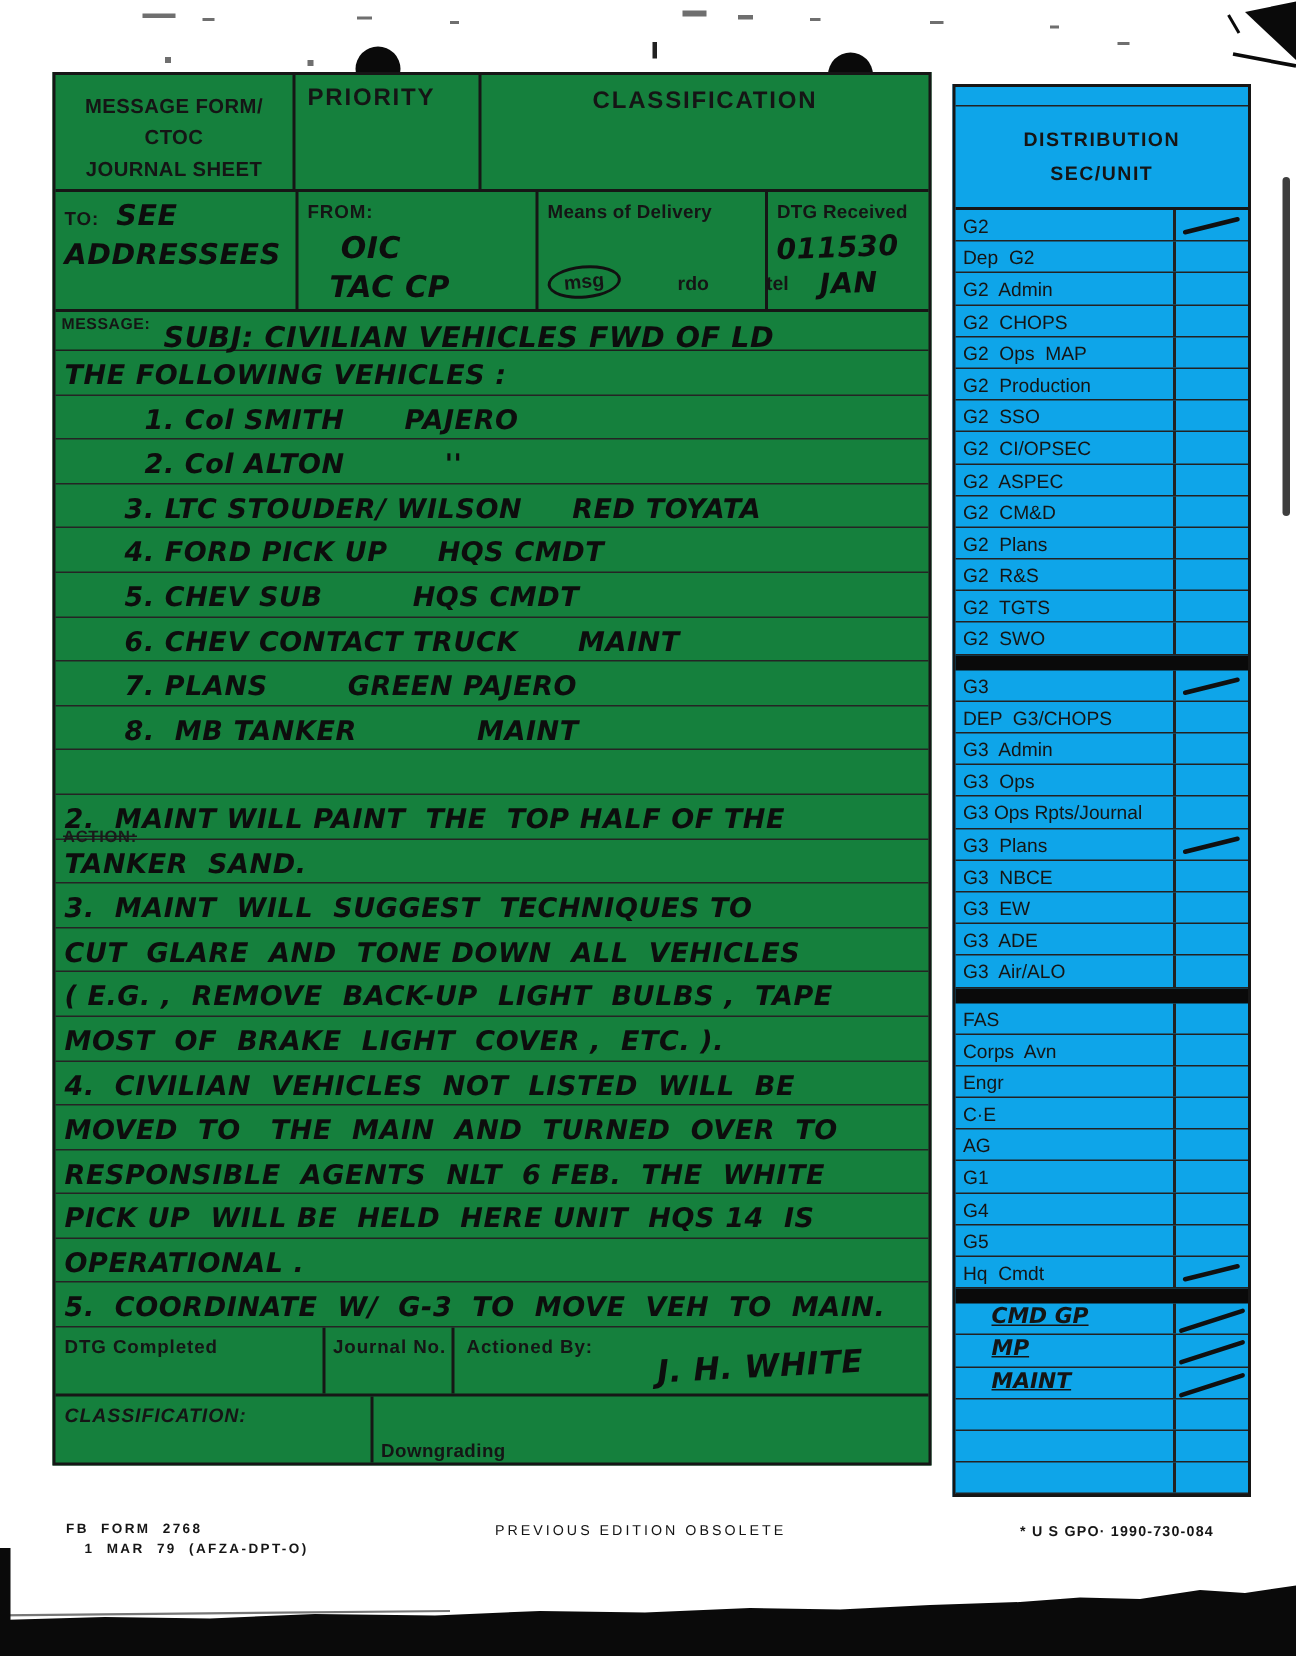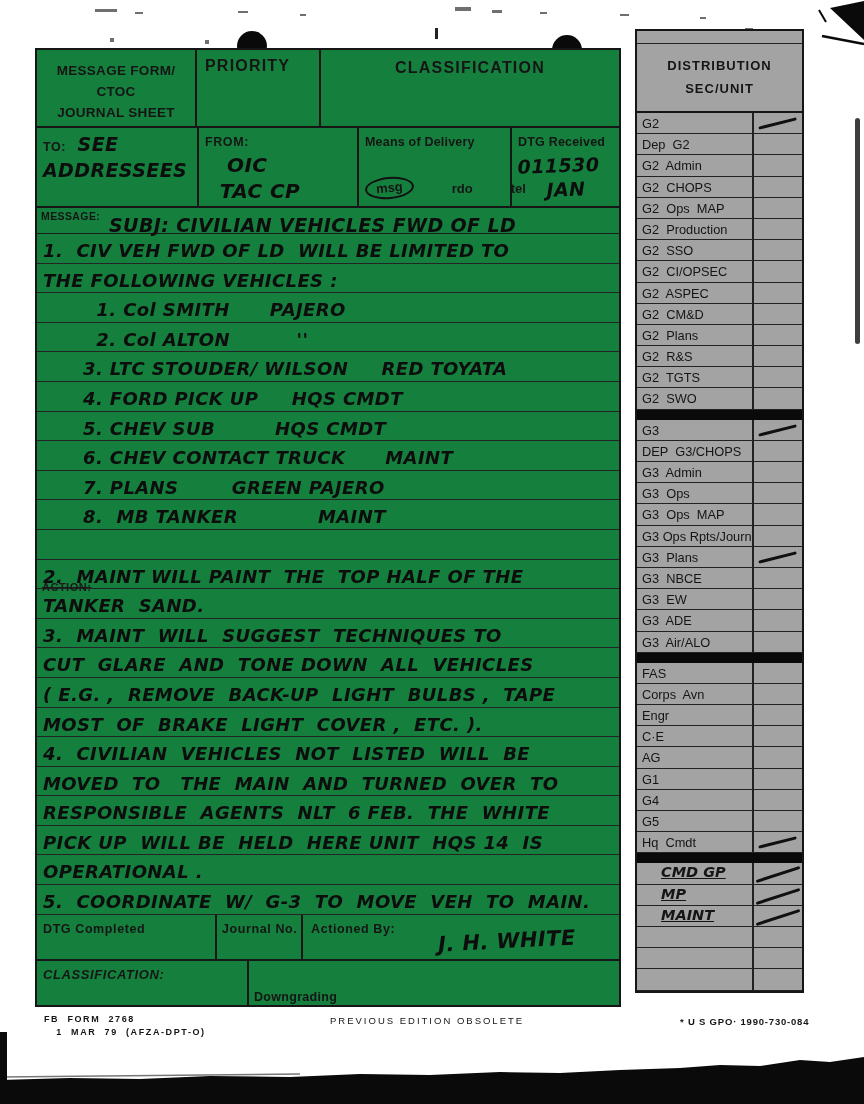--- a/index.html
+++ b/index.html
@@ -71,22 +71,22 @@
   .down-cell { flex:1; position:relative; }
   .downlabel { position:absolute; left:5px; bottom:1px; font-size:12.5px; font-weight:bold; letter-spacing:.3px; }
 
   
   .footer-left { position:absolute; left:44px; top:1013px; font-size:9px; font-weight:bold; letter-spacing:1.6px; line-height:1.4; }
   .footer-center { position:absolute; left:330px; top:1015px; font-size:9.5px; font-weight:normal; letter-spacing:2px; }
   .footer-gpo { position:absolute; left:680px; top:1016px; font-size:9.5px; font-weight:bold; letter-spacing:.8px; }
 
   
   .dist {
-    position:absolute; left:635px; top:29px; width:169px;
-    border:2.5px solid #161616; background:#a3a3a3;
+    position:absolute; left:635px; top:56px; width:199px;
+    border:2.5px solid #161616; background:#0ea5e9;
   }
   .dist-strip { height:13px; border-bottom:1.6px solid #222; }
   .dist-hdr {
     height:69px; border-bottom:2.5px solid #161616; display:flex;
     align-items:center; justify-content:center; text-align:center;
     font-weight:bold; font-size:13px; letter-spacing:1px; line-height:1.7;
   }
   .d-row { display:flex; height:21.2px; border-bottom:1.6px solid #222; }
   .d-label { flex:1; font-size:12.8px; padding:3px 0 0 5px; overflow:hidden; white-space:pre; }
   .d-check { width:50px; border-left:2px solid #222; position:relative; }
@@ -174,23 +174,20 @@
       </div>
     </div>
 
     <div class="subj-row">
       <span class="mlabel">MESSAGE:</span>
       <span class="hw subj-hw">SUBJ: CIVILIAN VEHICLES FWD OF LD</span>
     </div>
 
     <div>
         <div class="msg-row">
-          <span class="hw msg-hw">1.  CIV VEH FWD OF LD  WILL BE LIMITED TO</span>
-        </div>
-        <div class="msg-row">
           <span class="hw msg-hw">THE FOLLOWING VEHICLES :</span>
         </div>
         <div class="msg-row">
           <span class="hw msg-hw">        1. Col SMITH      PAJERO</span>
         </div>
         <div class="msg-row">
           <span class="hw msg-hw">        2. Col ALTON          ''</span>
         </div>
         <div class="msg-row">
           <span class="hw msg-hw">      3. LTC STOUDER/ WILSON     RED TOYATA</span>
@@ -356,24 +353,20 @@
         </div>
         <div class="d-row">
           <span class="d-label">G3  Admin</span>
           <span class="d-check"></span>
         </div>
         <div class="d-row">
           <span class="d-label">G3  Ops</span>
           <span class="d-check"></span>
         </div>
         <div class="d-row">
-          <span class="d-label">G3  Ops  MAP</span>
-          <span class="d-check"></span>
-        </div>
-        <div class="d-row">
           <span class="d-label">G3 Ops Rpts/Journal</span>
           <span class="d-check"></span>
         </div>
         <div class="d-row">
           <span class="d-label">G3  Plans</span>
           <span class="d-check">
             <span class="checkmark"></span>
           </span>
         </div>
         <div class="d-row">

